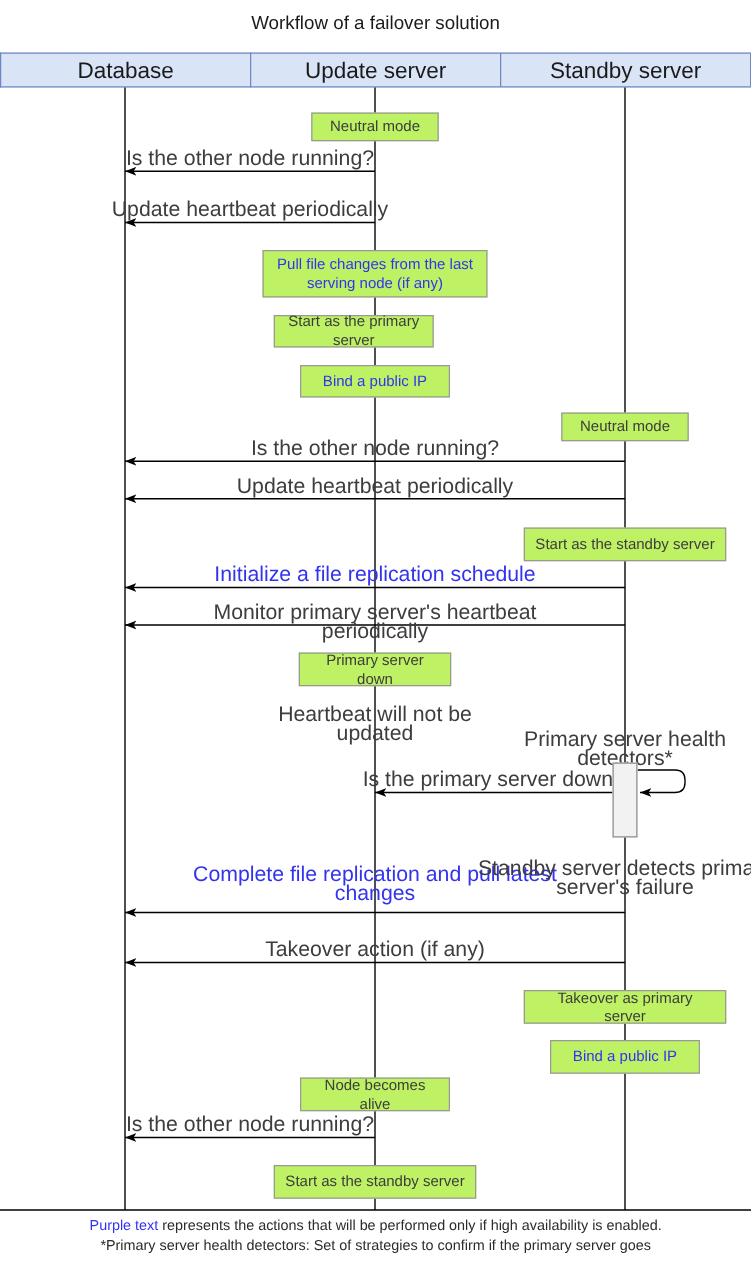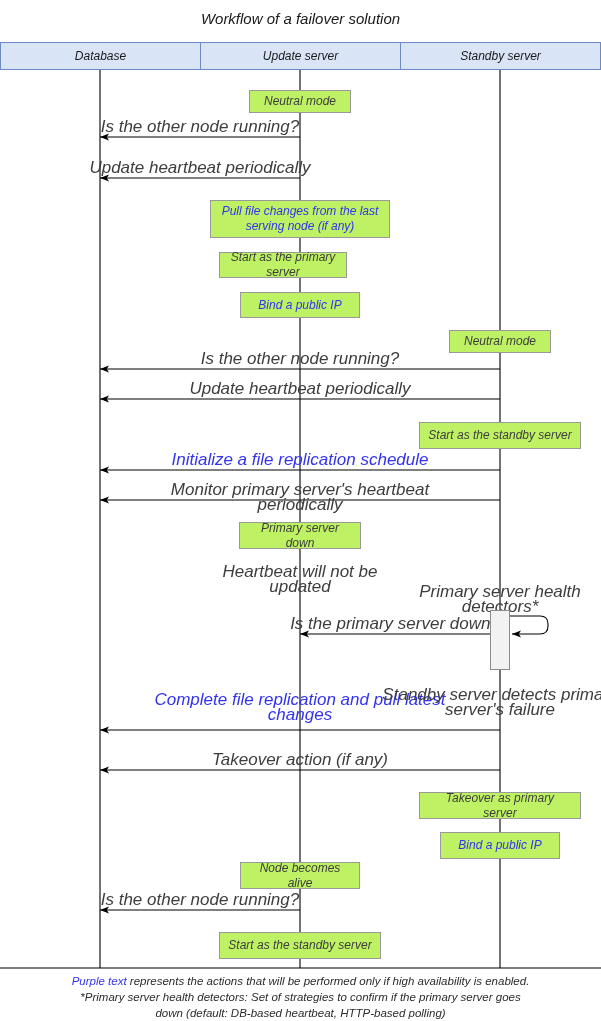--- a/index.html
+++ b/index.html
@@ -10,21 +10,20 @@
   body {
     font-family: "Liberation Sans", sans-serif;
     -webkit-font-smoothing: antialiased;
   }
   #page {
     position: relative;
     width: 601px;
     height: 1021px;
     background: #ffffff;
     overflow: hidden;
-    font-style: italic;
   }
   
   #diagram-title {
     position: absolute;
     left: 0;
     top: 10px;
     width: 601px;
     text-align: center;
     font-size: 15px;
     color: #1a1a1a;
@@ -41,21 +40,21 @@
   }
   .participant {
     flex: 1 1 0;
     box-sizing: border-box;
     background: #dae4f7;
     border: 1px solid #6e88c2;
     border-right-width: 0;
     display: flex;
     align-items: center;
     justify-content: center;
-    font-size: 12px;
+    font-size: 18px;
     color: #1a1a1a;
     white-space: nowrap;
   }
   .participant:last-child { border-right-width: 1px; }
 
   
   #wire {
     position: absolute;
     left: 0;
     top: 0;
@@ -187,16 +186,15 @@
       <div class="msg-label" style="left: 380px; top: 687px; width: 240px;">Standby server detects primary
 server's failure</div>
       <div class="activation" style="left: 490px; top: 610px; width: 20px; height: 60px;"></div>
     </div>
 
   <div id="footer">
     <div>
       <span class="accent">Purple text</span><span> represents the actions that will be performed only if high availability is enabled.</span>
     </div>
     <div>*Primary server health detectors: Set of strategies to confirm if the primary server goes</div>
-    <div>down (default: DB-based heartbeat, HTTP-based polling)</div>
   </div>
 
 </div>
 
 </body></html>

